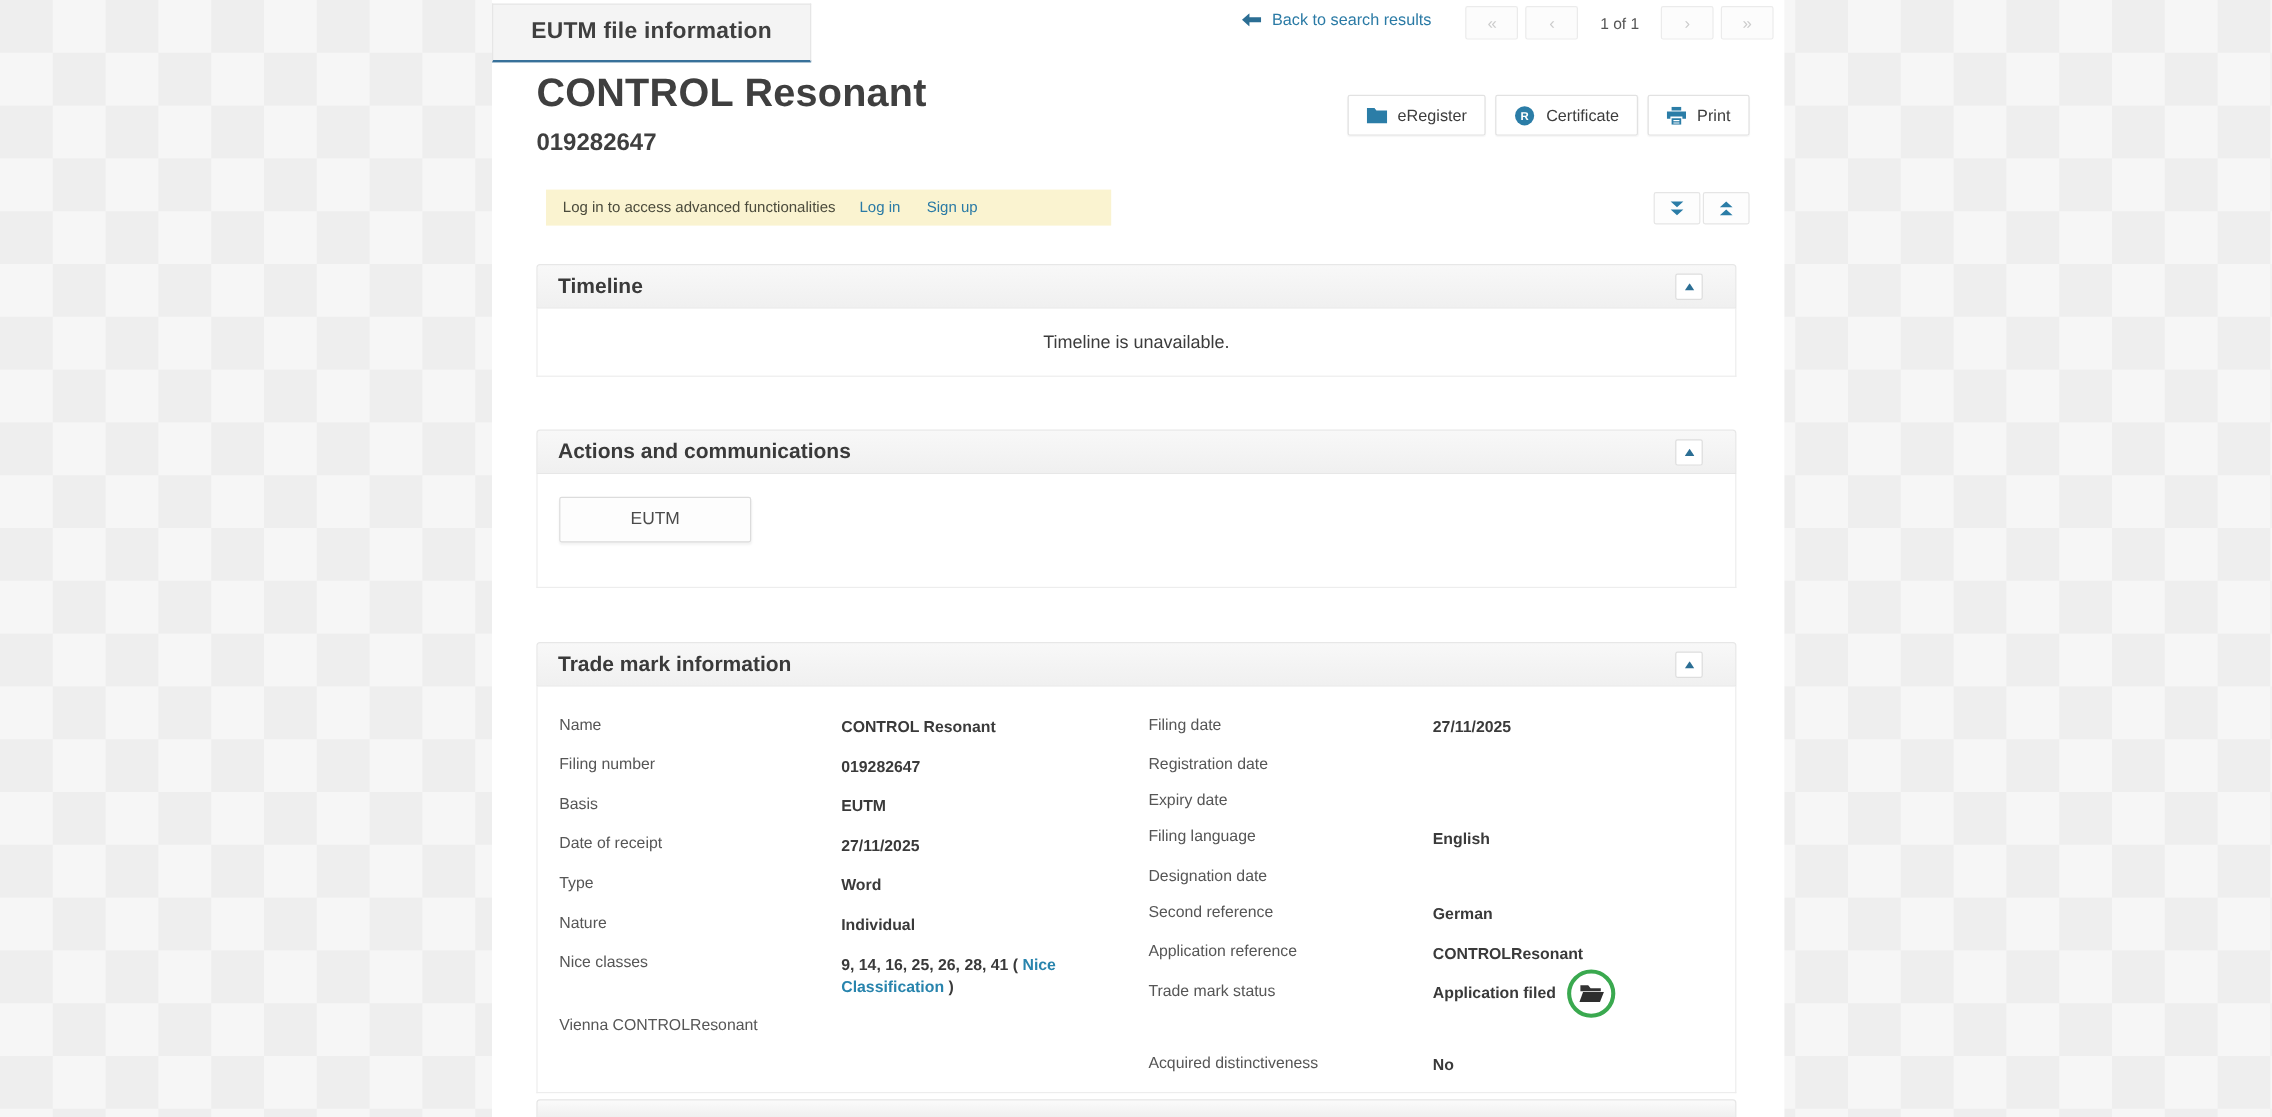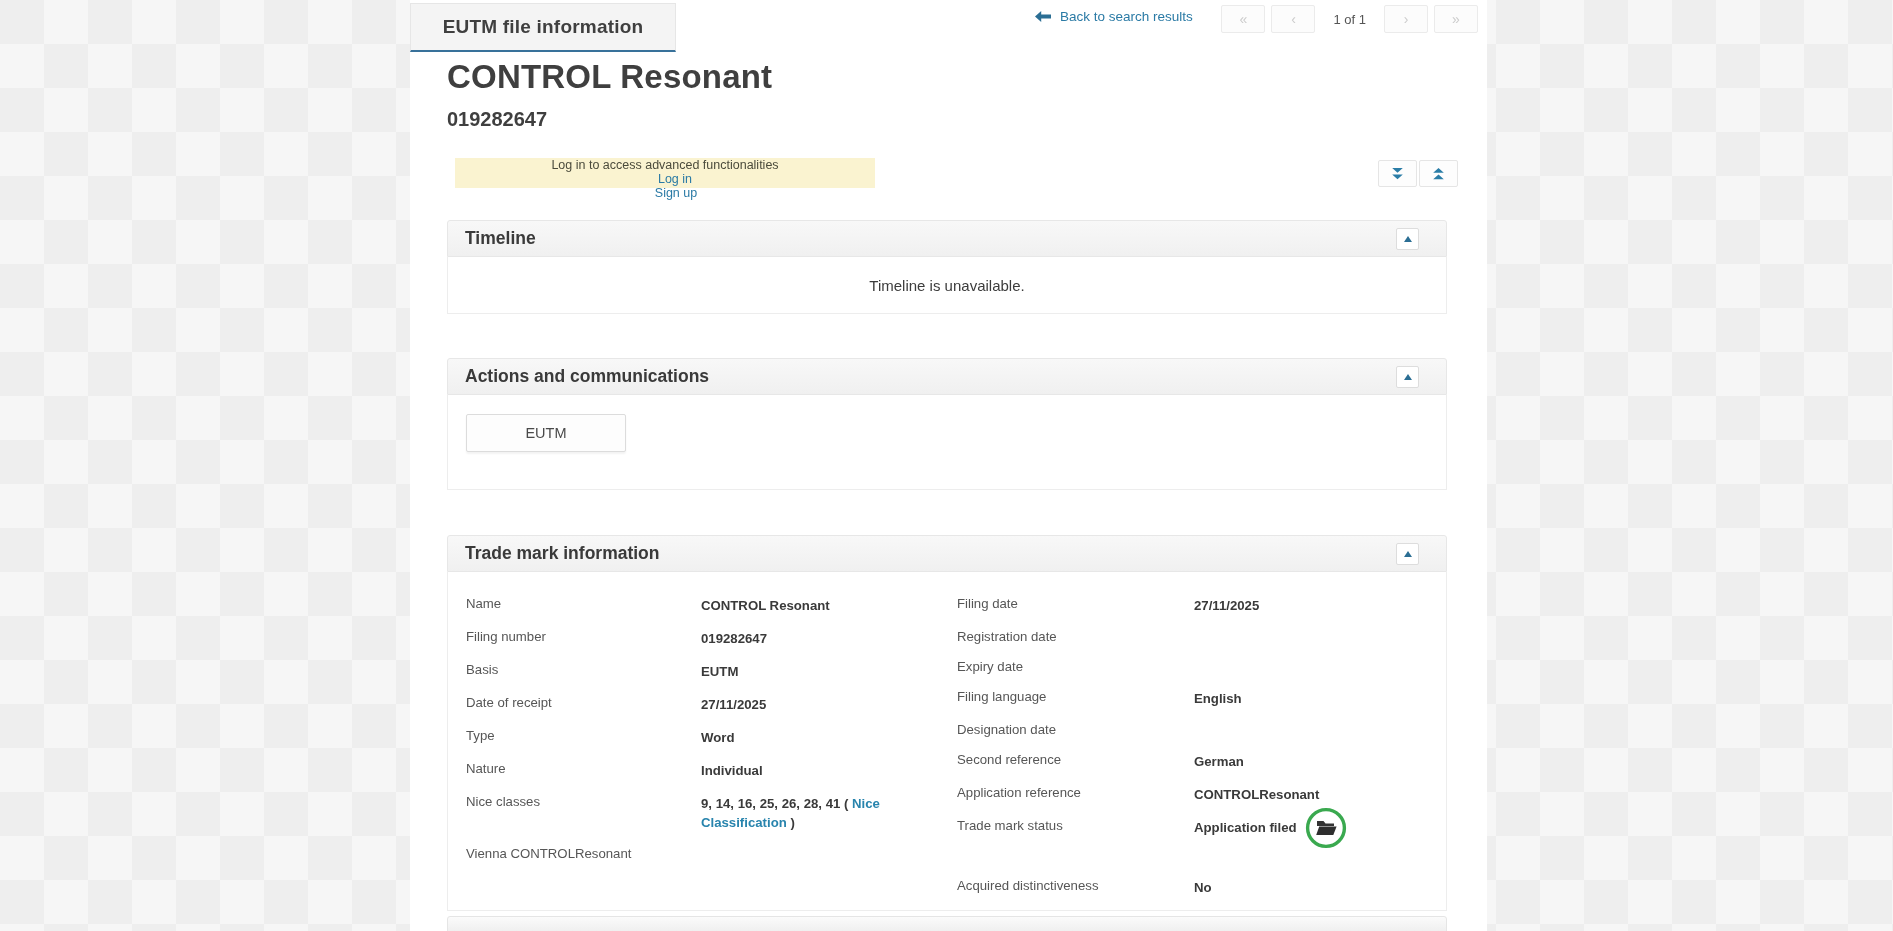--- a/index.html
+++ b/index.html
@@ -40,22 +40,22 @@
   
   .toolbar{position:absolute;top:79px;right:29px;display:flex;gap:8px;}
   .tbtn{
     height:34px;box-sizing:border-box;background:#fff;border:1px solid #e2e2e2;border-radius:2px;
     box-shadow:0 1px 1px rgba(0,0,0,.04);display:flex;align-items:center;gap:9px;padding:0 15px;
     font-size:13.5px;color:#3c3c3c;cursor:pointer;
   }
 
   
   .login-bar{
-    position:absolute;left:45px;top:158px;width:420px;height:30px;box-sizing:border-box;
-    background:#faf3d0;display:flex;align-items:center;padding:0 14px;flex-direction:column;
+    position:absolute;left:45px;top:158px;width:471px;height:30px;box-sizing:border-box;
+    background:#faf3d0;display:flex;align-items:center;padding:0 14px;
   }
   .login-bar .msg{font-size:12.5px;color:#4b4b3c;}
   .login-bar a{font-size:12.5px;color:#2a7aa5;text-decoration:none;cursor:pointer;text-align:right;}
   .login-bar .login{margin-left:20px;}
   .login-bar .signup{margin-left:22px;}
 
   
   .expand-controls{position:absolute;top:160px;right:29px;display:flex;gap:2px;}
   .xbtn{width:39px;height:27px;box-sizing:border-box;background:#fdfdfd;border:1px solid #e5e5e5;
     border-radius:2px;display:flex;align-items:center;justify-content:center;cursor:pointer;}
@@ -127,20 +127,41 @@
     <div class="pbtn">«</div>
     <div class="pbtn">‹</div>
     <div class="plabel">1 of 1</div>
     <div class="pbtn">›</div>
     <div class="pbtn">»</div>
   </div>
 
   <div class="page-title">CONTROL Resonant</div>
   <div class="page-subtitle">019282647</div>
 
+  <div class="toolbar">
+    <div class="tbtn">
+      <svg width="17" height="14" viewBox="0 0 17 14">
+          <path fill="#2b7da7" d="M0 1 L6.4 1 L8 3 L17 3 L17 14 L0 14 Z"></path>
+        </svg>
+      <span>eRegister</span>
+    </div>
+    <div class="tbtn">
+      <svg width="17" height="17" viewBox="0 0 17 17">
+          <circle cx="8.5" cy="8.5" r="8" fill="#2b7da7"></circle>
+          <text x="8.5" y="12" font-size="9.5" font-weight="bold" fill="#ffffff" text-anchor="middle" font-family="Liberation Sans, sans-serif">R</text>
+        </svg>
+      <span>Certificate</span>
+    </div>
+    <div class="tbtn">
+      <svg width="16" height="15" viewBox="0 0 16 15">
+          <path fill="#2b7da7" d="M4 0 H12 V3 H4 Z M0 4 H16 V10 H13 V8 H3 V10 H0 Z M4 9.5 H12 V15 H4 Z M5.5 11 H10.5 V12 H5.5 Z M5.5 13 H10.5 V14 H5.5 Z" fill-rule="evenodd"></path>
+        </svg>
+      <span>Print</span>
+    </div>
+  </div>
 
   <div class="login-bar">
     <span class="msg">Log in to access advanced functionalities</span>
     <a class="login">Log in</a>
     <a class="signup">Sign up</a>
   </div>
 
   <div class="expand-controls">
     <div class="xbtn">
       <svg width="15" height="14" viewBox="0 0 15 14">

